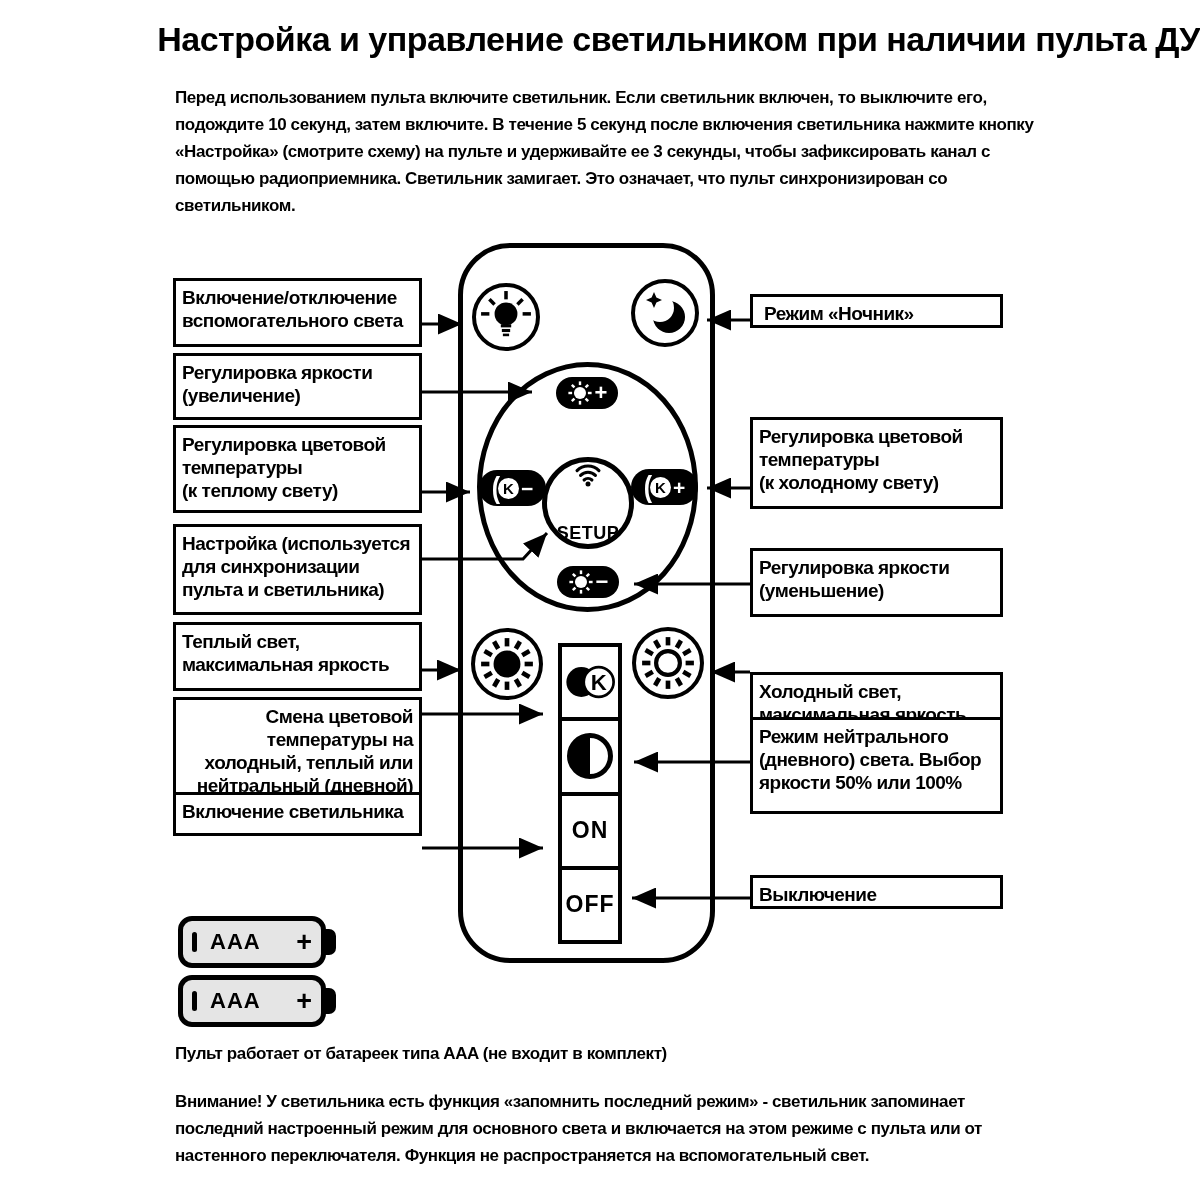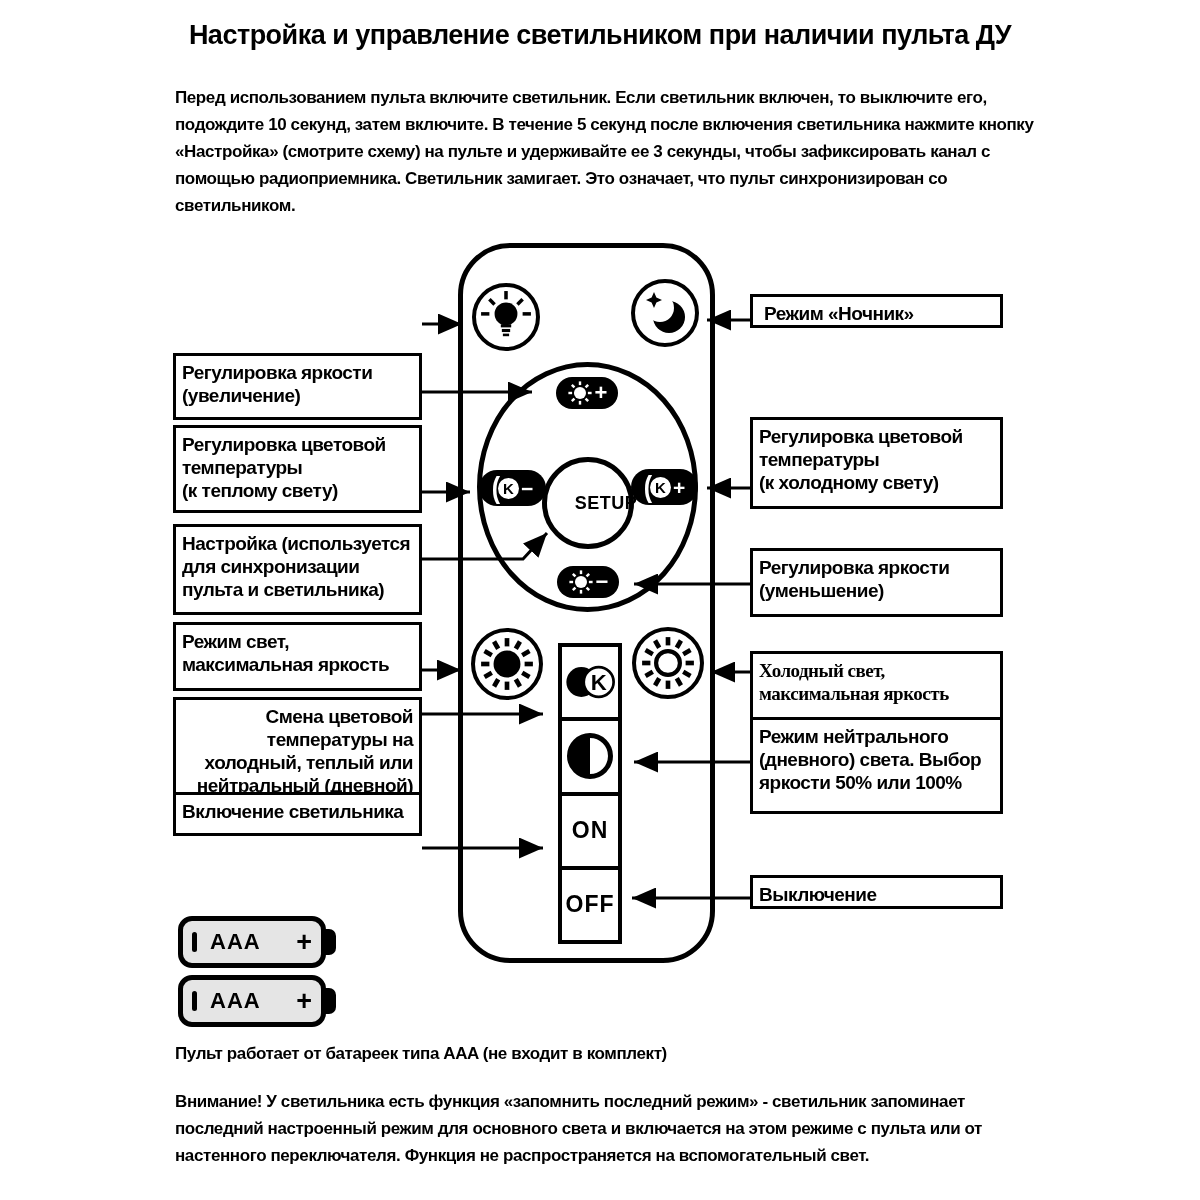--- a/index.html
+++ b/index.html
@@ -1,36 +1,36 @@
 <!DOCTYPE html>
 <html><head>
 <meta charset="utf-8">
 <style>
   html,body{margin:0;padding:0;background:#fff;}
   #page{position:relative;width:1200px;height:1200px;background:#fff;overflow:hidden;
         font-family:"Liberation Sans",sans-serif;font-weight:bold;color:#000;}
   .abs{position:absolute;box-sizing:border-box;}
   
-  #title{left:0;top:20px;width:1200px;text-align:center;font-size:27px;letter-spacing:-0.5px;}
+  #title{left:0;top:20px;width:1200px;text-align:right;font-size:34px;letter-spacing:-0.5px;}
   .para{left:175px;width:875px;font-size:17px;letter-spacing:-0.4px;line-height:27px;}
   #intro{top:84px;}
   #battery-note{top:1040px;}
   #warning{top:1088px;width:868px;}
   
   .callout{border:3px solid #000;background:#fff;font-size:19px;line-height:23px;
            letter-spacing:-0.5px;padding:5px 6px;white-space:pre-line;overflow:hidden;}
   .cl{left:173px;width:249px;}
   .cr{left:750px;width:253px;}
   
   .stroke5{border:5px solid #000;background:#fff;}
   .stroke4{border:4px solid #000;background:#fff;}
   .circle{border-radius:50%;display:flex;align-items:center;justify-content:center;}
   #remote-body{left:458px;top:243px;width:257px;height:720px;border-radius:52px;}
   #ring{left:477px;top:362px;width:221px;height:250px;border-radius:50%;}
-  #setup-btn{left:542px;top:457px;width:92px;height:92px;gap:36px;}
+  #setup-btn{left:542px;top:457px;width:92px;height:92px;flex-direction:column;gap:36px;}
   #setup-label{font-size:18px;letter-spacing:0.5px;}
   .pill{background:#000;color:#fff;display:flex;align-items:center;justify-content:center;border-radius:18px;}
   .psign{font-size:22px;line-height:1;margin-left:2px;}
   #pill-bplus{left:556px;top:377px;width:62px;height:32px;}
   #pill-bminus{left:557px;top:566px;width:62px;height:32px;}
   #pill-kminus{left:479px;top:470px;width:67px;height:36px;}
   #pill-kplus{left:631px;top:469px;width:67px;height:36px;}
   .kparen{font-size:25px;line-height:1;margin-right:-2px;transform:scaleY(1.15);}
   .kdisc{width:21px;height:21px;border-radius:50%;background:#fff;color:#000;font-size:15px;
          display:flex;align-items:center;justify-content:center;}
@@ -200,44 +200,46 @@
     <div class="cell">
       <svg width="52" height="52" viewBox="-26 -26 52 52">
         <circle r="20.5" fill="#fff" stroke="#000" stroke-width="5"></circle>
         <path d="M0,-20.5 A20.5,20.5 0 0 0 0,20.5 Z" fill="#000"></path>
       </svg>
     </div>
     <div class="cell onoff">ON</div>
     <div class="cell onoff">OFF</div>
   </div>
 
+  <div class="abs callout cl" style="top:278px;height:69px;">Включение/отключение
+вспомогательного света</div>
   <div class="abs callout cl" style="top:353px;height:67px;">Регулировка яркости
 (увеличение)</div>
   <div class="abs callout cl" style="top:425px;height:88px;">Регулировка цветовой
 температуры
 (к теплому свету)</div>
   <div class="abs callout cl" style="top:524px;height:91px;">Настройка (используется
 для синхронизации
 пульта и светильника)</div>
-  <div class="abs callout cl" style="top:622px;height:69px;">Режим свет,
+  <div class="abs callout cl" style="top:622px;height:69px;">Теплый свет,
 максимальная яркость</div>
   <div class="abs callout cl" style="top:697px;height:138px;text-align:right;">Смена цветовой
 температуры на
 холодный, теплый или
 нейтральный (дневной)
 свет</div>
   <div class="abs callout cl" style="top:792px;height:44px;">Включение светильника</div>
 
   <div class="abs callout cr" style="top:294px;height:34px;padding-left:11px;">Режим «Ночник»</div>
   <div class="abs callout cr" style="top:417px;height:92px;">Регулировка цветовой
 температуры
 (к холодному свету)</div>
   <div class="abs callout cr" style="top:548px;height:69px;">Регулировка яркости
 (уменьшение)</div>
-  <div class="abs callout cr" style="top:651px;height:84px;font-family:Liberation Serif, serif;">Холодный свет,
+  <div class="abs callout cr" style="top:672px;height:84px;">Холодный свет,
 максимальная яркость</div>
   <div class="abs callout cr" style="top:717px;height:97px;">Режим нейтрального
 (дневного) света. Выбор
 яркости 50% или 100%</div>
   <div class="abs callout cr" style="top:875px;height:34px;">Выключение светильника</div>
 
   <div class="abs battery" style="left:178px;top:916px;">
     <div class="bat-body">
       <span class="bat-neg"></span>
       <span class="bat-label">AAA</span>

